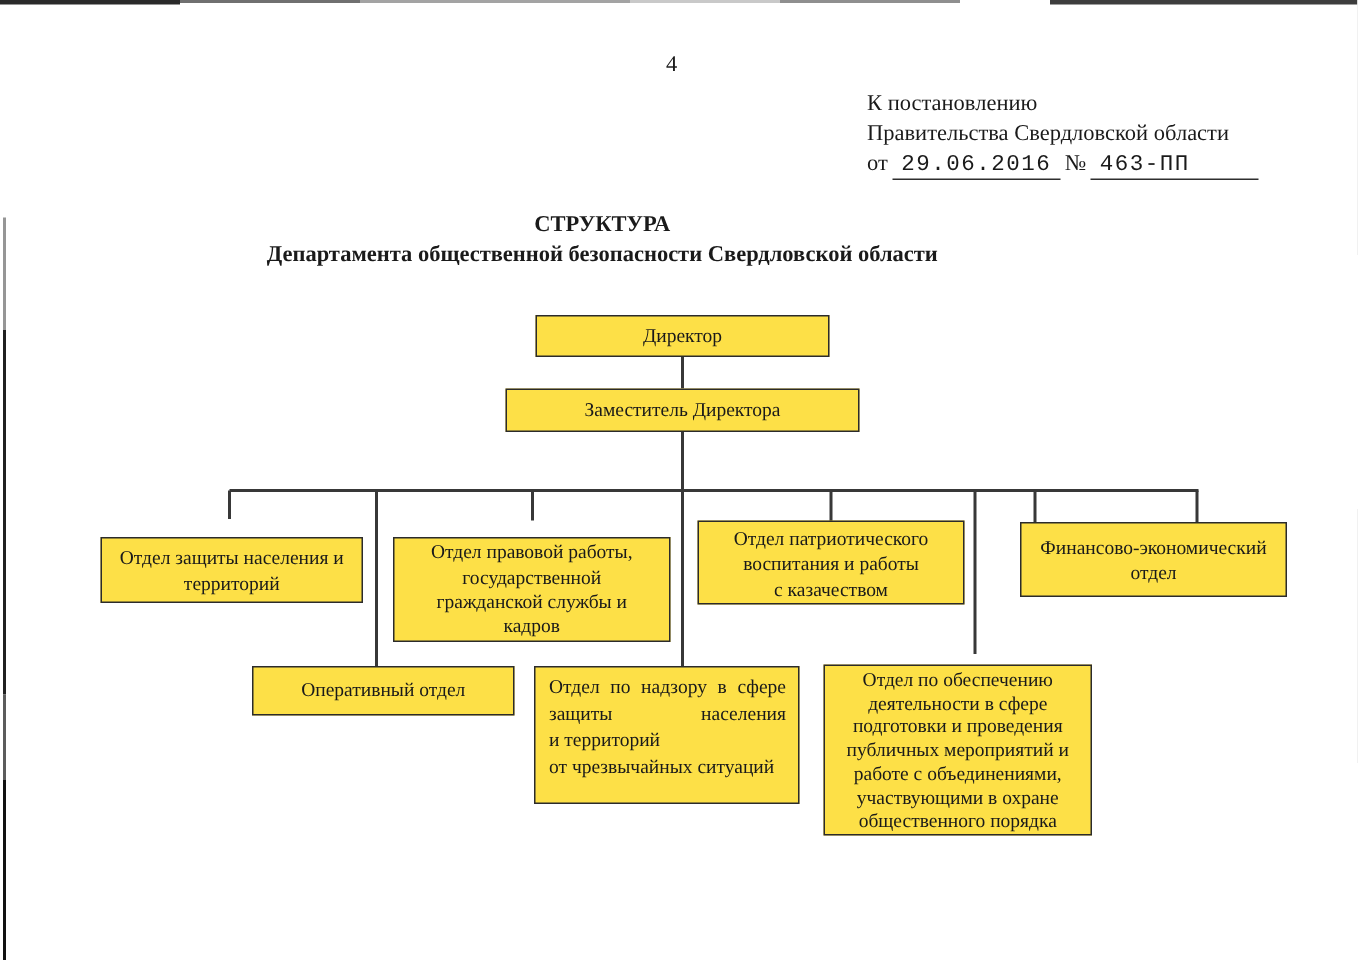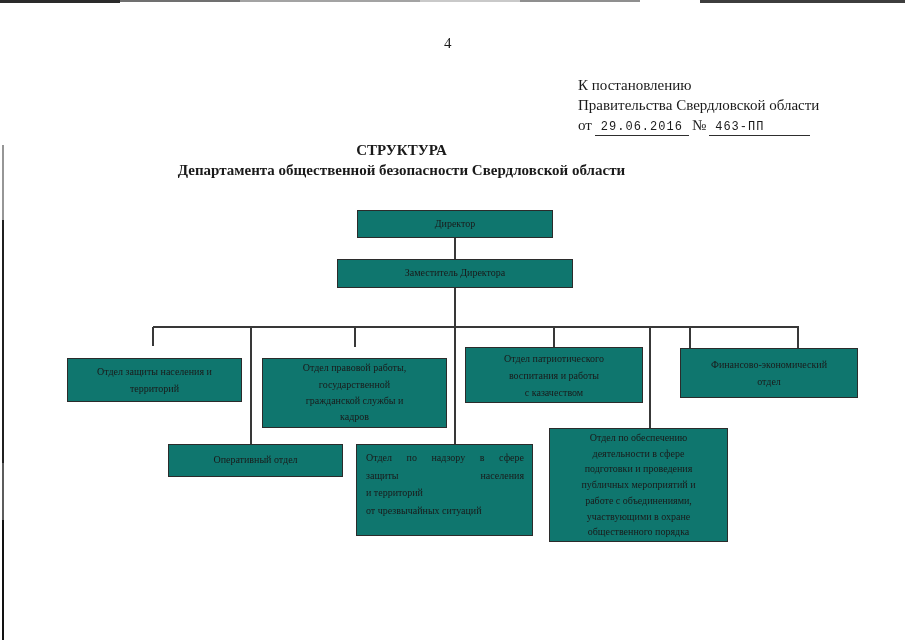--- a/index.html
+++ b/index.html
@@ -14,24 +14,24 @@
   .et3{top:0;left:240px;width:180px;height:2px;background:#a3a3a3;}
   .et4{top:0;left:420px;width:100px;height:2px;background:#c9c9c9;}
   .et5{top:0;left:520px;width:120px;height:2px;background:#8f8f8f;}
   .et6{top:0;left:700px;width:205px;height:3px;background:#3d3d3d;}
   .el1{left:2px;top:145px;width:2px;height:75px;background:#969696;}
   .el2{left:2px;top:220px;width:2px;height:243px;background:#202020;}
   .el3{left:2px;top:463px;width:2px;height:57px;background:#5c5c5c;}
   .el4{left:2px;top:520px;width:2px;height:120px;background:#121212;}
 
   .pagenum{position:absolute;left:444px;top:35px;font-size:15px;}
-  .annot{position:absolute;left:578px;top:59px;font-size:15px;line-height:20px;white-space:nowrap;margin-top:16px;}
+  .annot{position:absolute;left:578px;top:59px;font-size:15px;line-height:20px;white-space:nowrap;}
   .annot .row{height:20px;}
   .fill{
-    font-family:"Liberation Mono",monospace;font-size:12px;letter-spacing:1px;
+    font-family:"Liberation Mono",monospace;font-size:15px;letter-spacing:1px;
     border-bottom:1px solid #2e2e2e;padding:0 6px 1px 6px;margin:0 3px;
   }
   .fill.ext{padding-right:46px;}
 
   .title-block{position:absolute;left:0;top:140px;width:803px;text-align:center;
     font-weight:bold;font-size:15px;line-height:20px;}
 
   
   .vl{position:absolute;width:2px;background:#383838;}
   .hl{position:absolute;height:2px;background:#383838;}
@@ -41,35 +41,35 @@
   .c-v3{left:152px;top:327px;height:19px;}
   .c-v4{left:250px;top:327px;height:117px;}
   .c-v5{left:354px;top:327px;height:20px;}
   .c-v6{left:553px;top:327px;height:21px;}
   .c-v7{left:649px;top:327px;height:109px;}
   .c-v8{left:689px;top:327px;height:22px;}
   .c-v9{left:797px;top:327px;height:22px;}
 
   
   .node{
-    position:absolute;box-sizing:border-box;border:1.5px solid #2b2b2b;background:#0f766e;
+    position:absolute;box-sizing:border-box;border:1.5px solid #2b2b2b;background:#fde047;
     display:flex;flex-direction:column;justify-content:center;
-    text-align:center;font-size:10px;line-height:16.5px;
+    text-align:center;font-size:13px;line-height:16.5px;
   }
   .n0{left:357px;top:210px;width:196px;height:28px;}
   .n1{left:337px;top:259px;width:236px;height:29px;}
   .n2{left:67px; top:345px;width:175px;height:44px;line-height:17px;margin-top:13px;}
   .n3{left:262px;top:346px;width:185px;height:70px;line-height:16.3px;margin-top:12px;}
   .n4{left:465px;top:347px;width:178px;height:56px;line-height:17px;}
   .n5{left:680px;top:348px;width:178px;height:50px;line-height:17px;}
   .n6{left:168px;top:444px;width:175px;height:33px;}
   .n7{left:356px;top:444px;width:177px;height:92px;
       justify-content:flex-start;text-align:left;line-height:17.5px;padding:4px 8px 0 9px;}
   .n7 .bl:nth-child(1),.n7 .bl:nth-child(2){text-align:justify;text-align-last:justify;}
-  .n8{left:549px;top:428px;width:179px;height:114px;line-height:15.7px;justify-content:center;}
+  .n8{left:549px;top:443px;width:179px;height:114px;line-height:15.7px;justify-content:center;}
 </style>
 </head>
 <body>
 
 <div class="page">
 
   <div>
     <div class="edge-seg et1"></div>
     <div class="edge-seg et2"></div>
     <div class="edge-seg et3"></div>

